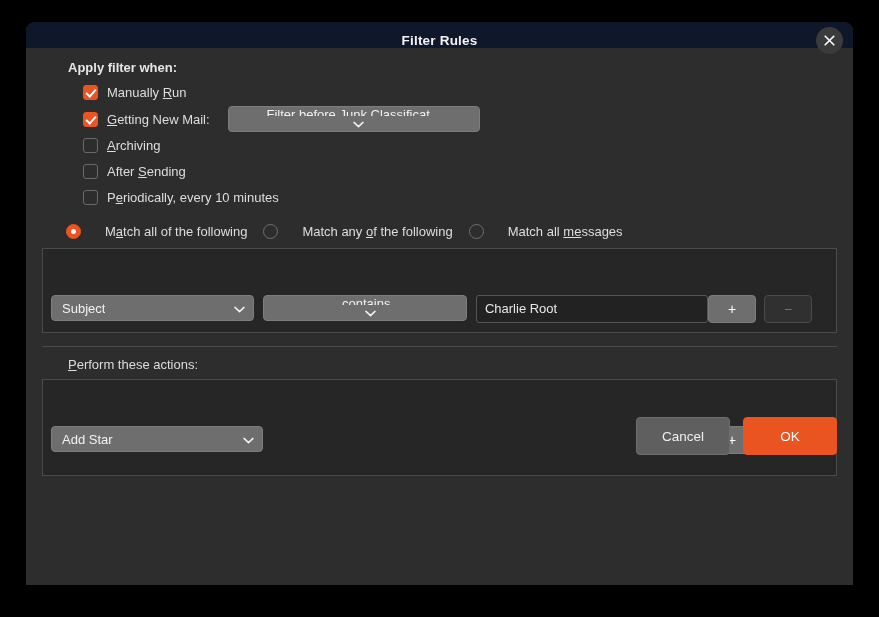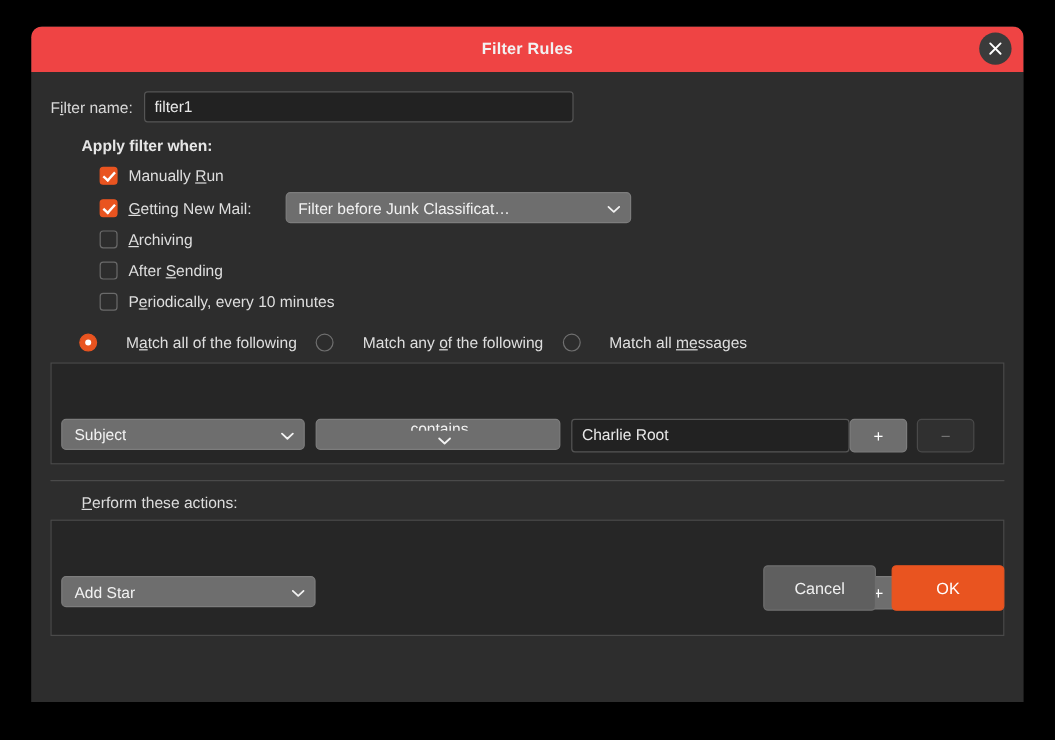--- a/index.html
+++ b/index.html
@@ -20,22 +20,22 @@
     height: 563px;
     background: #2d2d2d;
     border-radius: 9px 9px 0 0;
     overflow: hidden;
     color: #dcdcdc;
   }
 
   
   .titlebar {
     position: relative;
-    height: 38px;
-    background: #ef4444;
+    height: 26px;
+    background: #0f172a;
     border-radius: 9px 9px 0 0;
   }
   .title-text {
     position: absolute;
     left: 0; right: 0;
     top: 11px;
     text-align: center;
     font-size: 13.5px;
     font-weight: bold;
     color: #f2f2f2;
@@ -156,21 +156,21 @@
   .combo .combo-text {
     white-space: nowrap;
     overflow: hidden;
     text-overflow: ellipsis;
   }
   .combo .chev {
     margin-left: 8px;
     flex: 0 0 auto;
     display: block;
   }
-  #junk-combo { width: 288px; margin-left: 28px; }
+  #junk-combo { width: 252px; margin-left: 18px; flex-direction: column; }
 
   
   .radio-row {
     display: flex;
     align-items: center;
     margin: 14px 0 0 40px;
     height: 20px;
   }
   .radio-item {
     display: flex;
@@ -323,24 +323,20 @@
       <span>
         <svg width="11" height="11" viewBox="0 0 11 11">
           <path d="M1.2 1.2 L9.8 9.8 M9.8 1.2 L1.2 9.8" stroke="#ffffff" stroke-width="1.6" stroke-linecap="round"></path>
         </svg>
       </span>
     </div>
   </div>
 
   <div class="body">
 
-    <div class="row-filtername">
-      <span class="lbl"><span>F</span><span class="acc">i</span><span>lter name:</span></span>
-      <input class="text-input" id="filter-name-input" type="text" value="filter1" style="">
-    </div>
 
     <div class="section-title">Apply filter when:</div>
 
     <div class="check-row">
       <span class="checkbox on"></span>
       <span class="check-label"><span>Manually </span><span class="acc">R</span><span>un</span></span>
     </div>
 
     <div class="check-row">
       <span class="checkbox on"></span>

